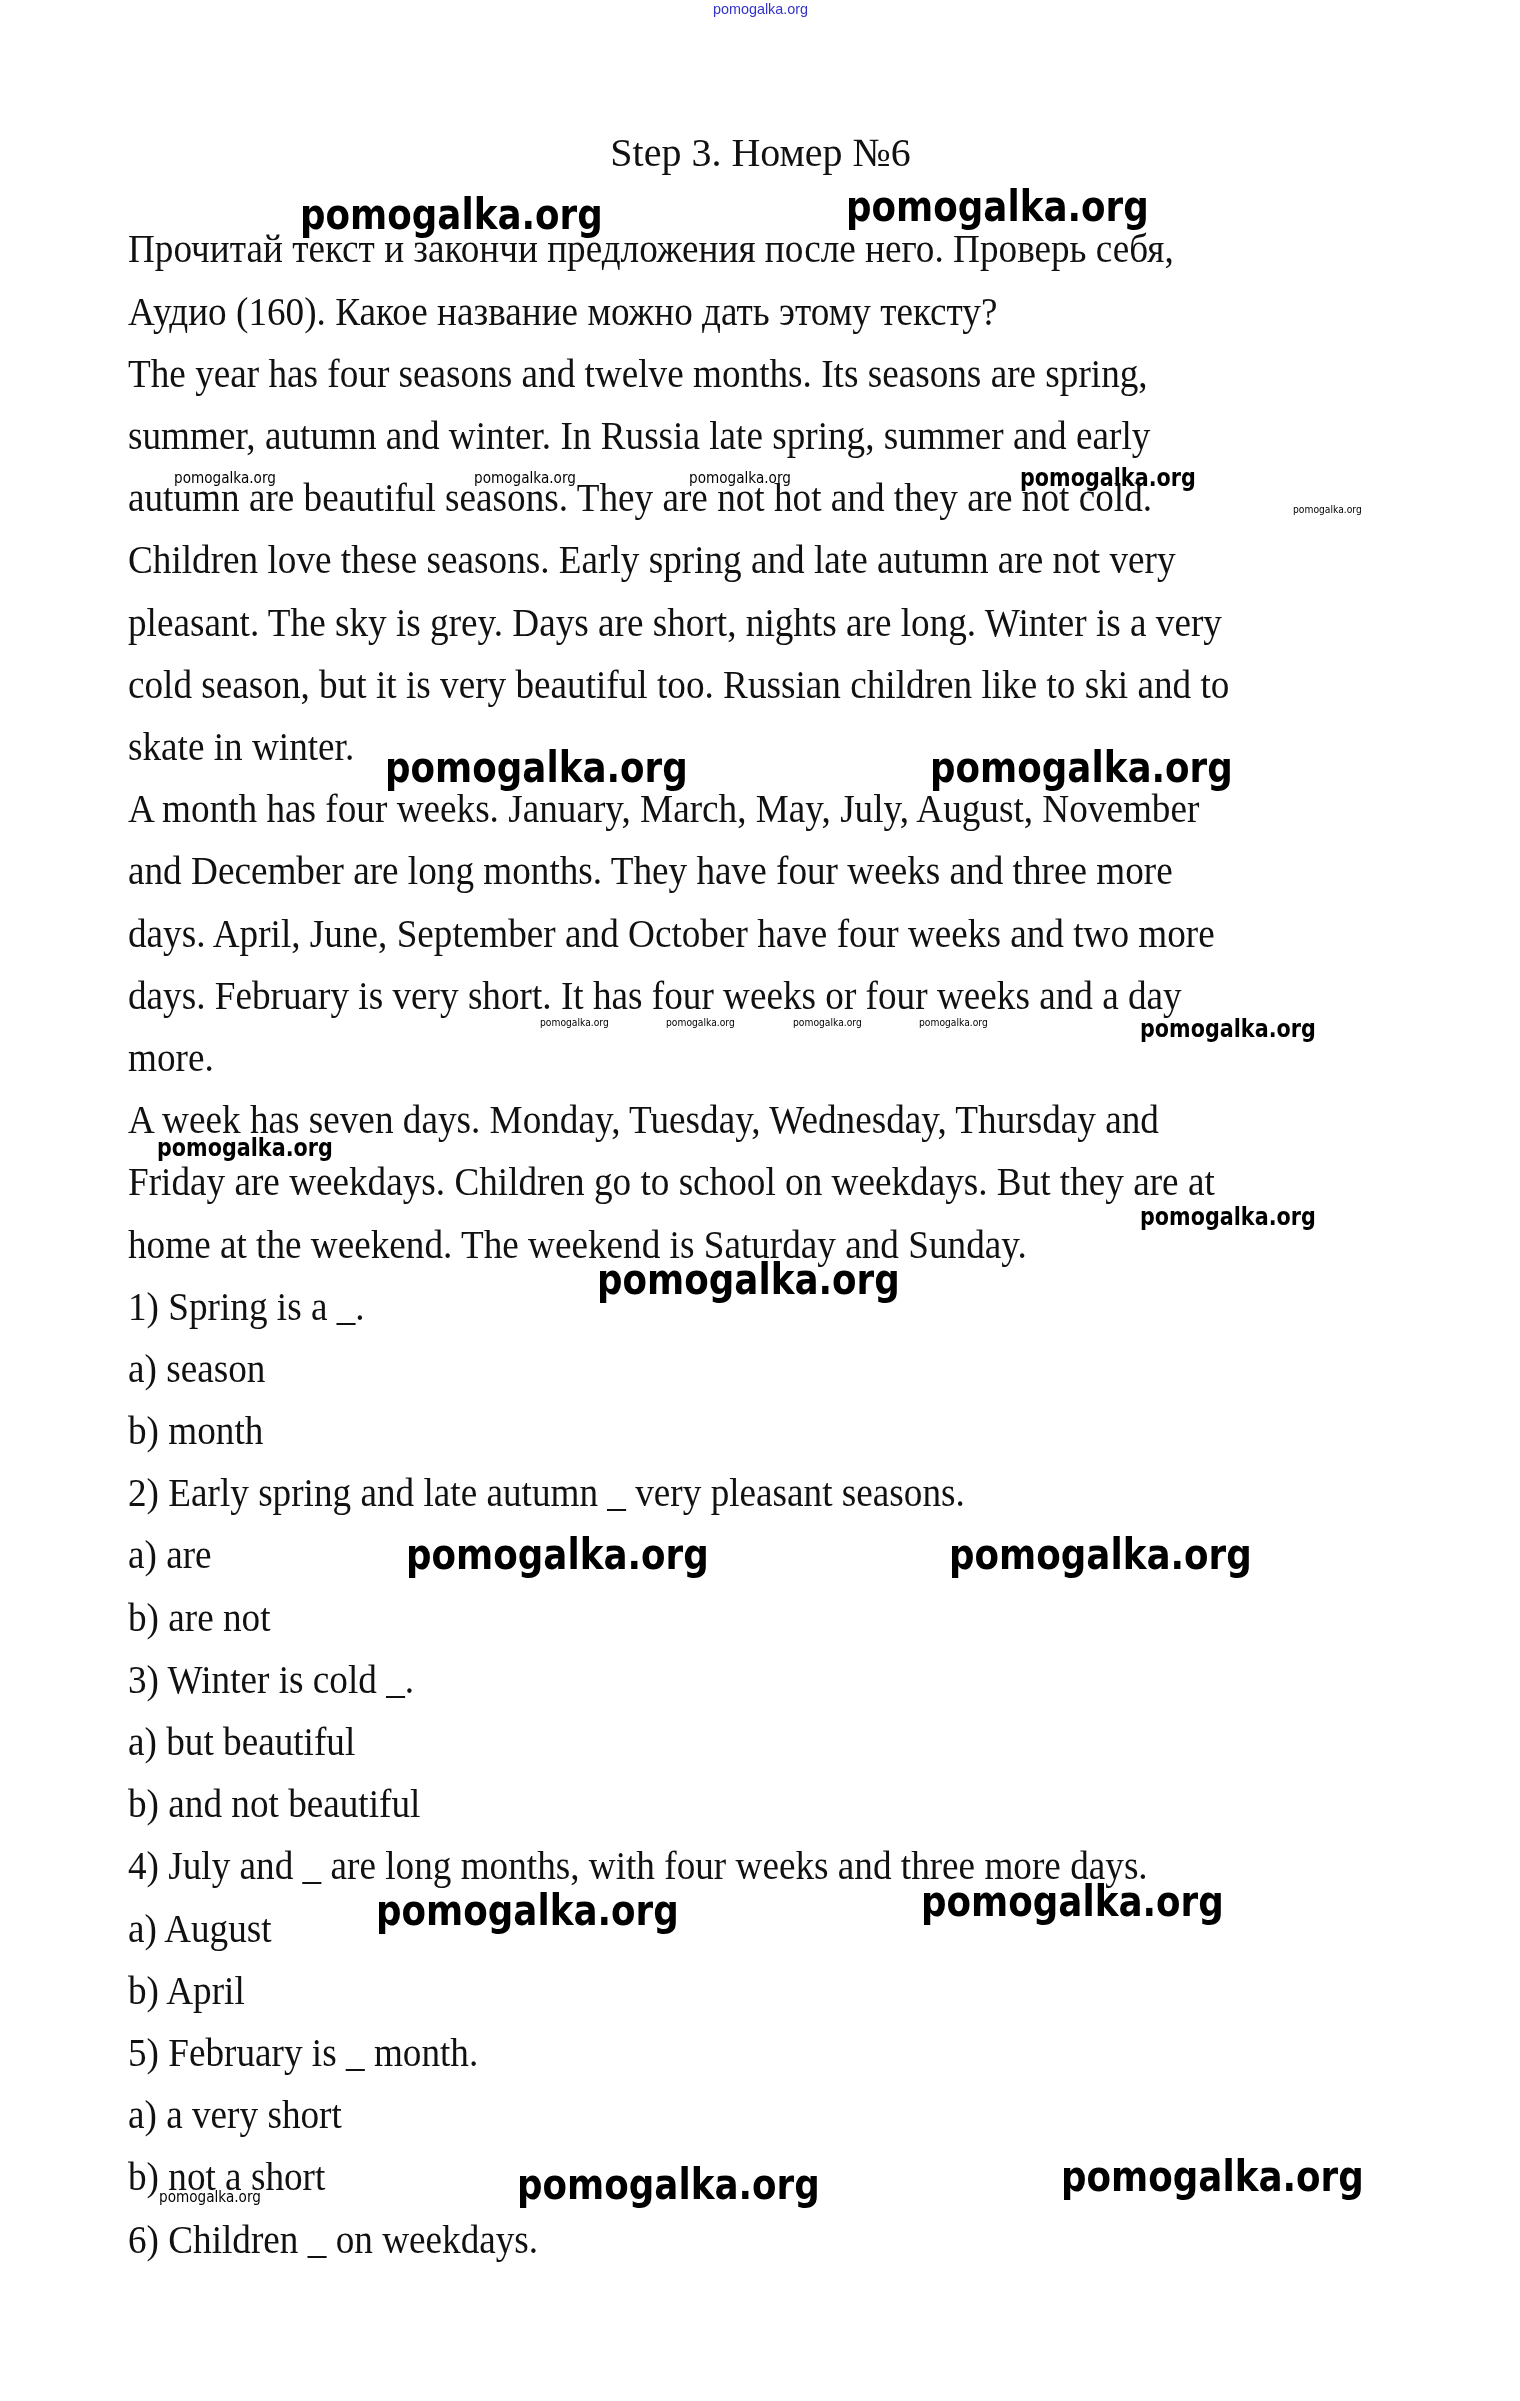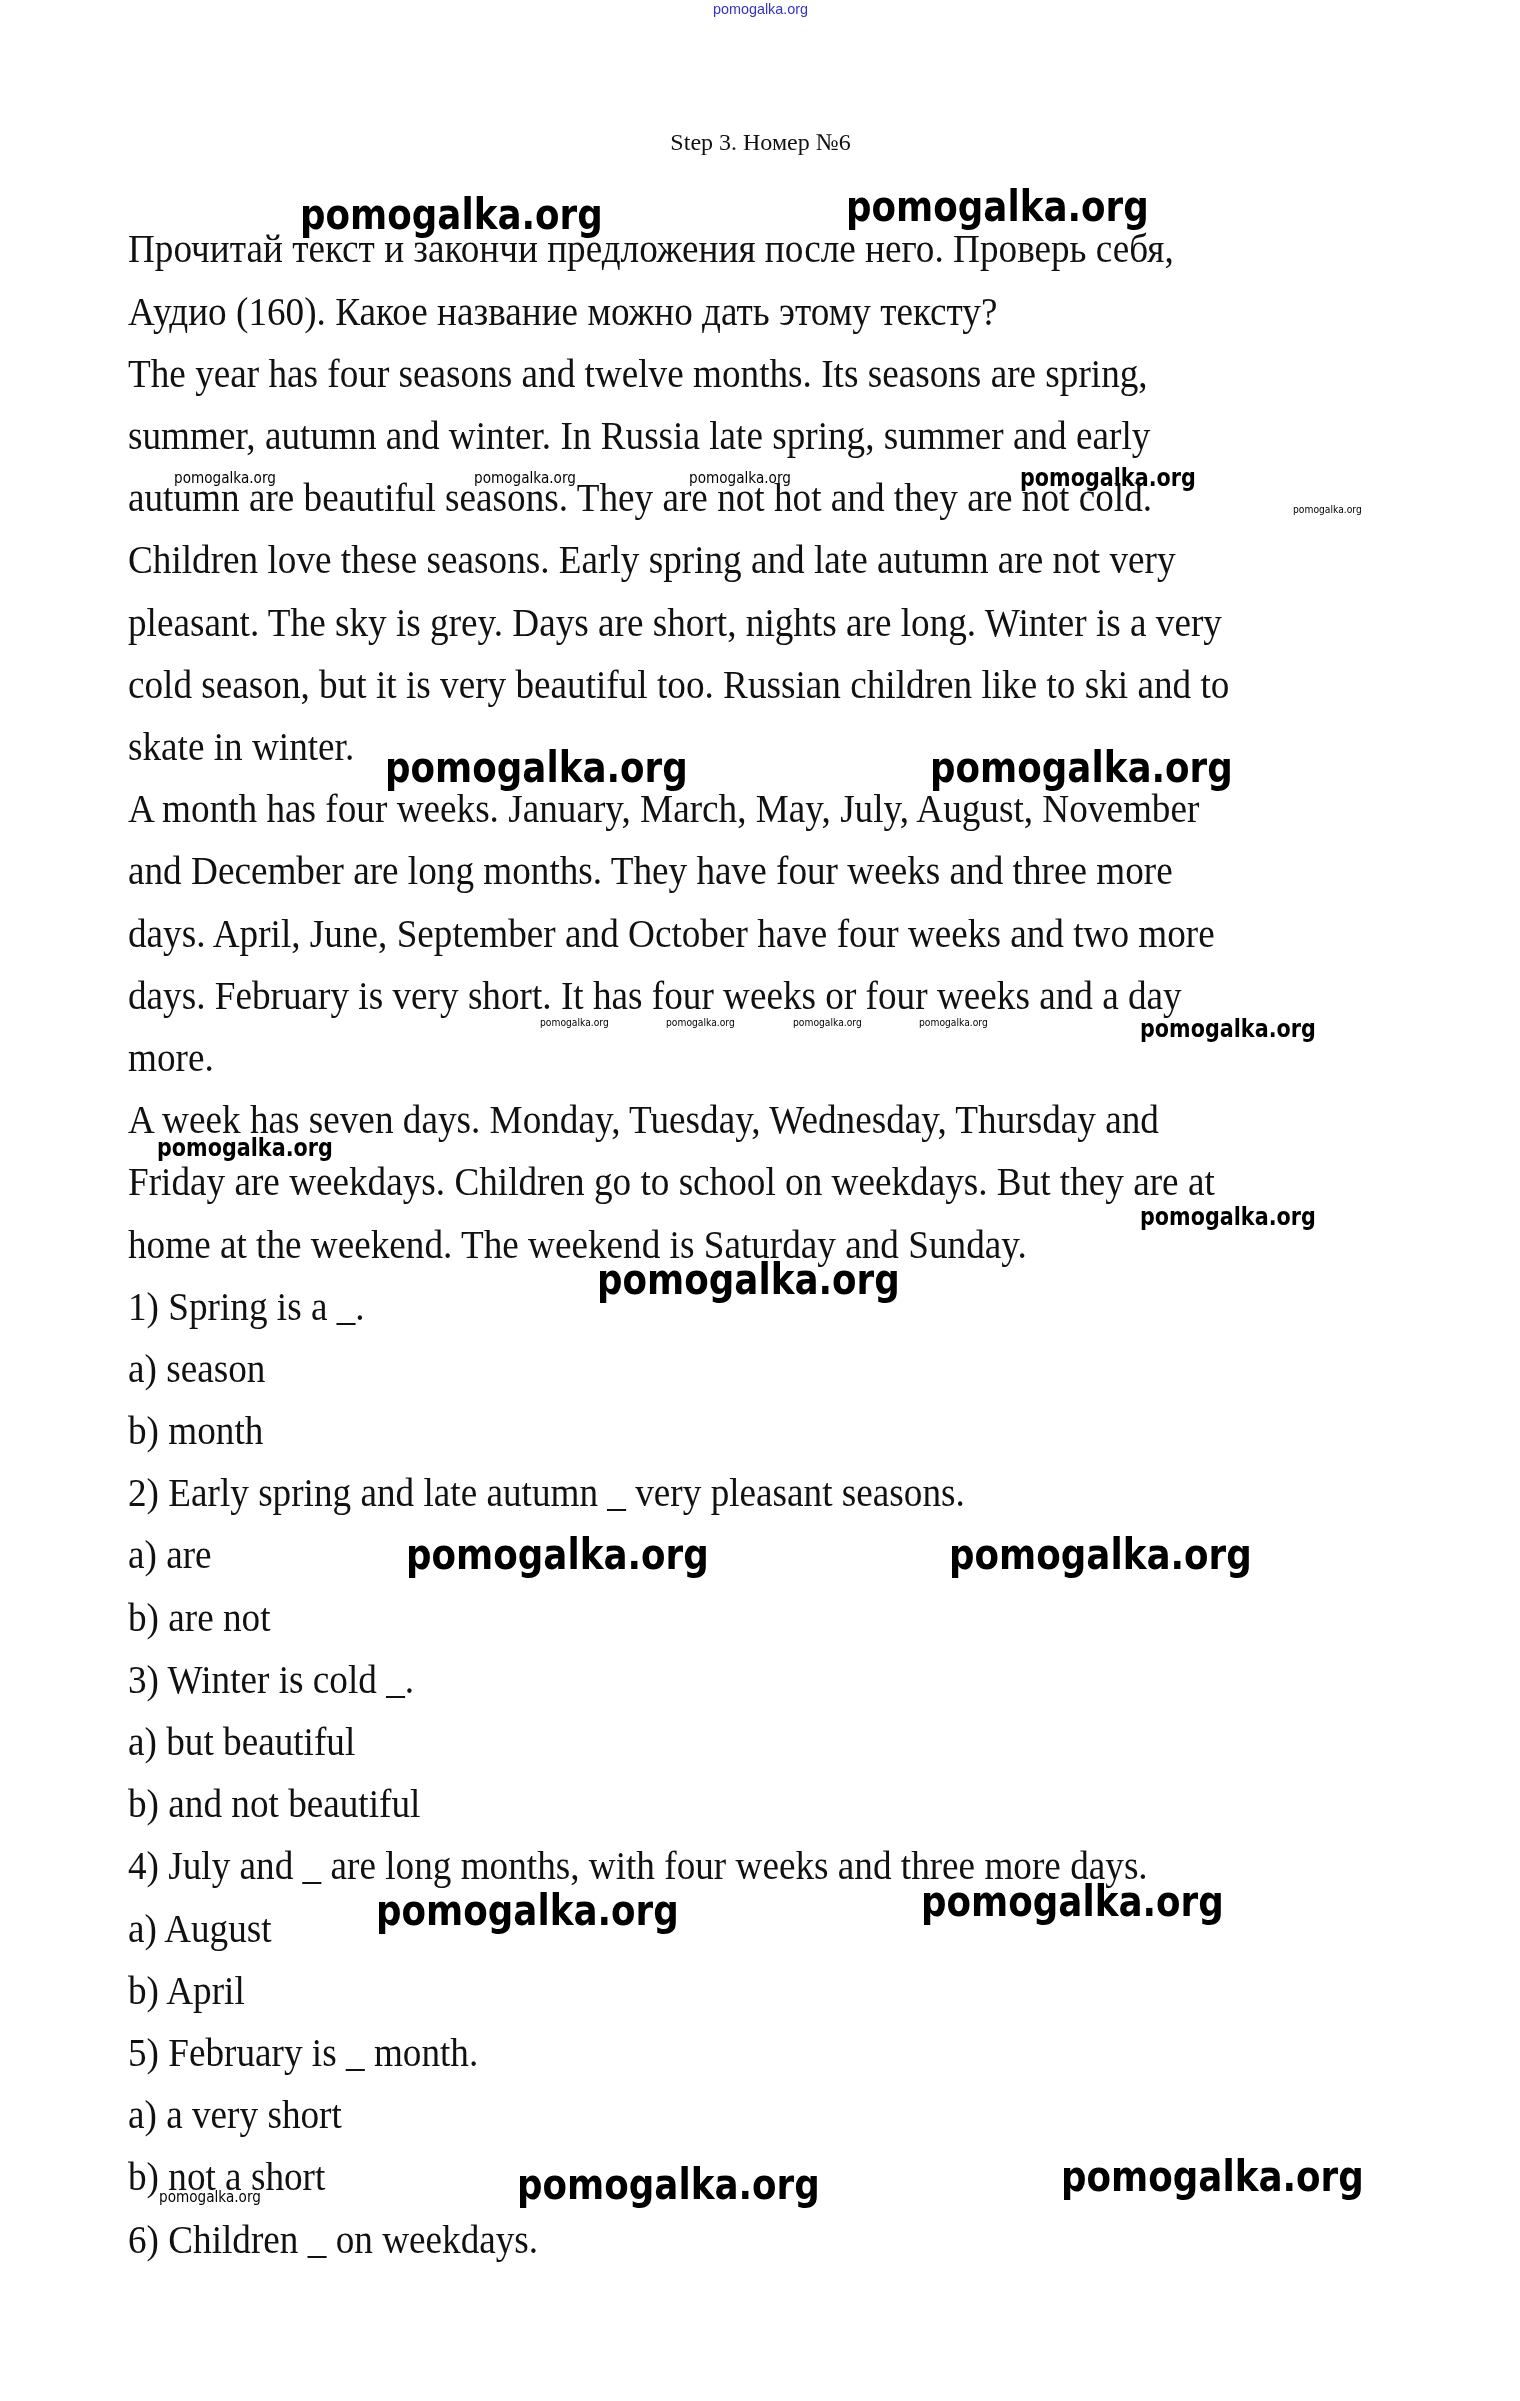--- a/index.html
+++ b/index.html
@@ -1,20 +1,20 @@
 <!DOCTYPE html>
 <html style="font-size:11.5px"><head>
 <meta charset="utf-8">
 <style>
   html, body { margin:0; padding:0; background:#ffffff; }
   body { width:1521px; height:2401px; position:relative; overflow:hidden; }
   .top-wm { position:absolute; top:1.4px; left:0; width:1521px; text-align:center;
     font-family:"Liberation Sans", sans-serif; font-size:14.4px; color:#3333cc; }
   .title { position:absolute; top:129px; left:0; width:1521px; text-align:center;
-    font-family:"Liberation Serif", serif; font-size:24px; color:#111; }
+    font-family:"Liberation Serif", serif; font-size:40px; color:#111; }
   .line { position:absolute; left:128px; font-family:"Liberation Serif", serif;
     font-size:40px; color:#111; white-space:nowrap; transform:scaleX(0.93); transform-origin:left center; }
   .wm { position:absolute; font-family:"DejaVu Sans", sans-serif; color:#000; white-space:nowrap; transform:scaleX(0.85); transform-origin:left center; }
   .wm-big { font-size:42px; font-weight:bold; }
   .wm-med { font-size:24.4px; font-weight:bold; }
   .wm-sm { font-size:16px; }
   .wm-xs { font-size:10.8px; }
 </style>
 </head>
 <body>

